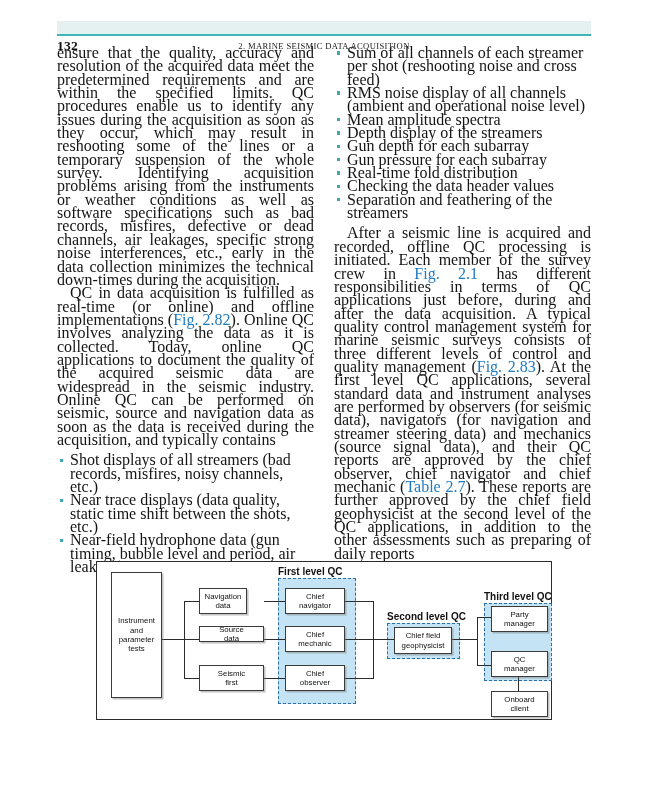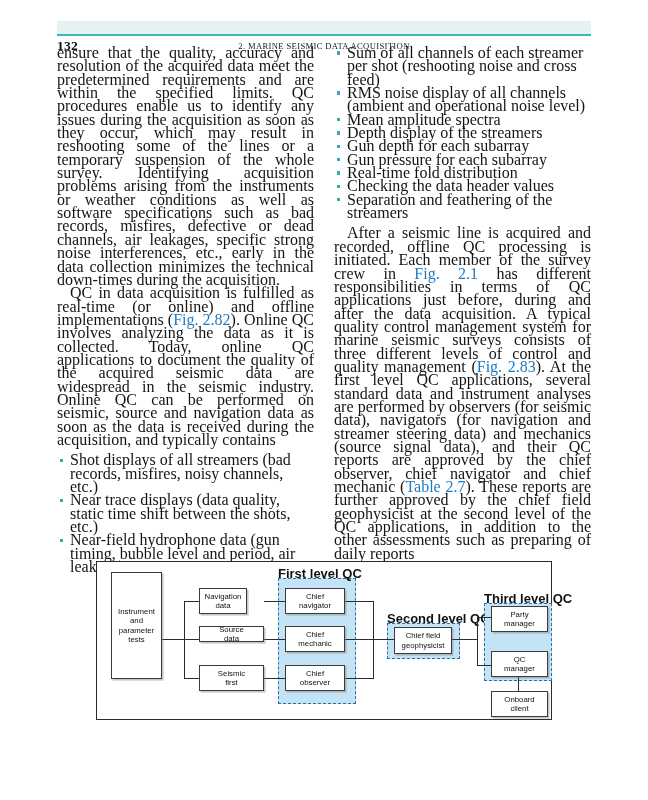--- a/index.html
+++ b/index.html
@@ -150,21 +150,21 @@
   }
   .dashgroup {
     position: absolute;
     box-sizing: border-box;
     border: 1px dashed #2a6fa8;
     background: #c4e4f5;
   }
   .grouplabel {
     position: absolute;
     font-family: "Liberation Sans", "DejaVu Sans", sans-serif;
-    font-size: 13px;
+    font-size: 10px;
     font-weight: bold;
     color: #111;
     white-space: nowrap;
   }
   .line {
     position: absolute;
     background: #2b2b2b;
   }
   .hline { height: 1px; }
   .vline { width: 1px; }
@@ -253,21 +253,21 @@
       <div class="line vline" style="left:276px; top:39px; height:78px;"></div>
       <div class="line hline" style="left:276px; top:77px; width:22px;"></div>
 
       <div class="line hline" style="left:355px; top:77px; width:25px;"></div>
       <div class="line vline" style="left:380px; top:55px; height:48px;"></div>
       <div class="line hline" style="left:380px; top:55px; width:14px;"></div>
       <div class="line hline" style="left:380px; top:103px; width:14px;"></div>
 
       <div class="line vline" style="left:421px; top:115px; height:14px;"></div>
 
-      <div class="dbox" style="left:14px; top:10px; width:51px; height:107px;">Instrument
+      <div class="dbox" style="left:14px; top:10px; width:51px; height:126px;">Instrument
 and
 parameter
 tests</div>
 
       <div class="dbox" style="left:102px; top:26px; width:48px; height:26px;">Navigation
 data</div>
       <div class="dbox" style="left:102px; top:64px; width:65px; height:16px;">Source
 data</div>
       <div class="dbox" style="left:102px; top:103px; width:65px; height:26px;">Seismic
 first</div>

